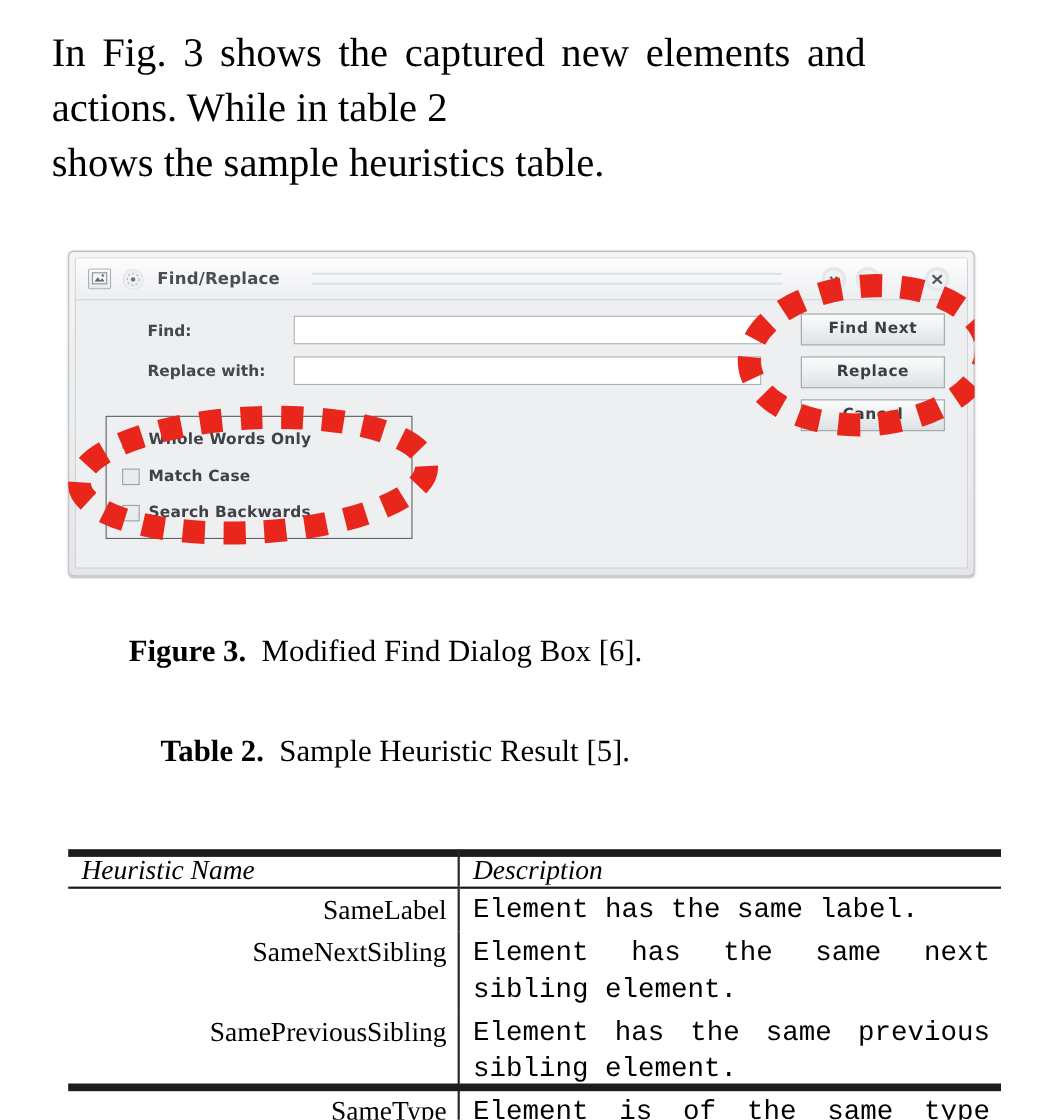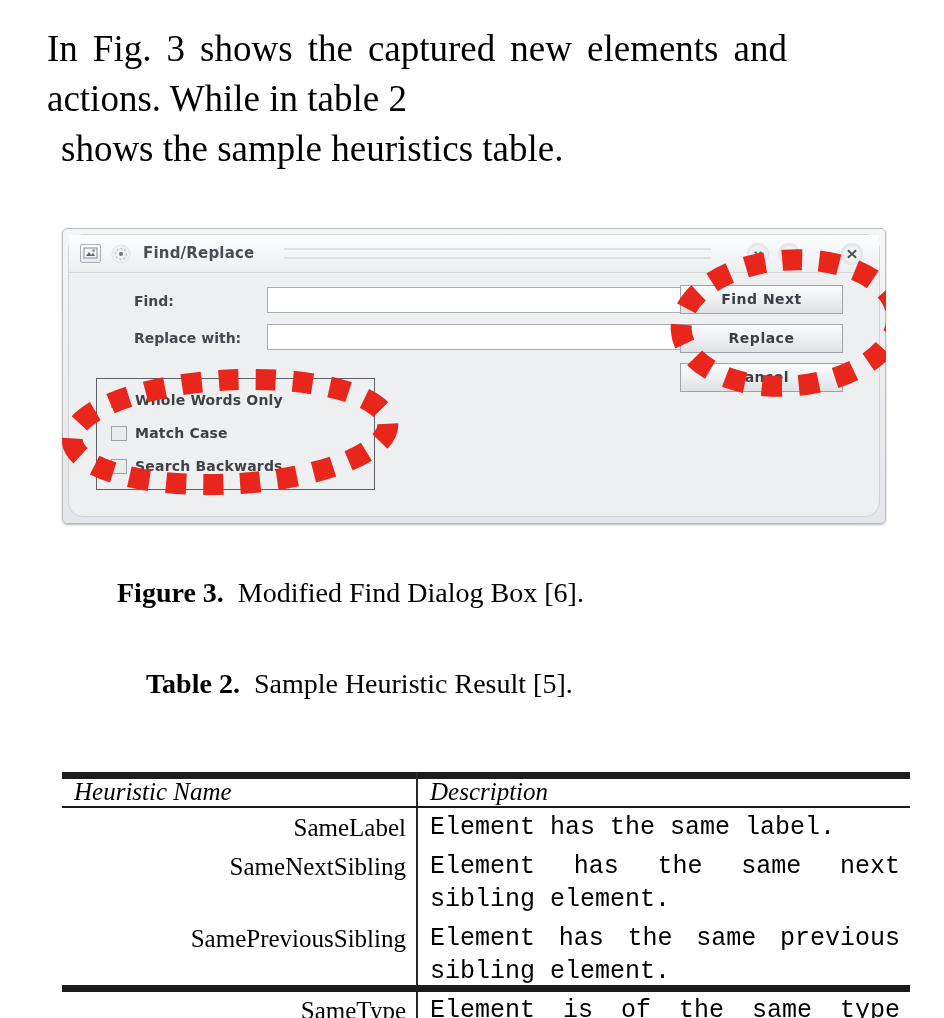--- a/index.html
+++ b/index.html
@@ -25,21 +25,20 @@
     font-family: "Liberation Serif", serif;
     font-size: 37px;
     line-height: 50px;
     text-align: justify;
     text-justify: inter-word;
     color: #000;
   }
   #intro-paragraph .lastline {
     display: block;
     text-align: left;
-    margin-left: 14px;
   }
 
   
   #figure-dialog-wrap {
     position: absolute;
     left: 62px;
     top: 228px;
     width: 824px;
     height: 296px;
   }
@@ -54,21 +53,21 @@
     overflow: hidden;
   }
   .dlg-inner {
     position: absolute;
     left: 5px;
     top: 5px;
     right: 5px;
     bottom: 6px;
     background: #edeff1;
     border: 1px solid #cfd3d7;
-    border-radius: 15px;
+    border-radius: 3px;
     box-sizing: border-box;
   }
   .titlebar {
     position: absolute;
     left: 0;
     top: 0;
     right: 0;
     height: 38px;
     background: linear-gradient(#fdfdfe, #eceef0);
     border-bottom: 1px solid #d2d5d9;
@@ -147,22 +146,22 @@
     height: 26px;
     background: #ffffff;
     border: 1px solid #a9adb2;
     box-sizing: border-box;
   }
   #input-find { top: 52px; }
   #input-replace { top: 89px; }
 
   .dlg-button {
     position: absolute;
-    left: 611px;
-    width: 163px;
+    left: 659px;
+    width: 131px;
     height: 29px;
     background: linear-gradient(#fbfcfc, #dfe2e5);
     border: 1px solid #9fa3a8;
     box-sizing: border-box;
     font-family: "DejaVu Sans", sans-serif;
     font-size: 14px;
     font-weight: bold;
     color: #3b3e43;
     text-align: center;
     line-height: 27px;

